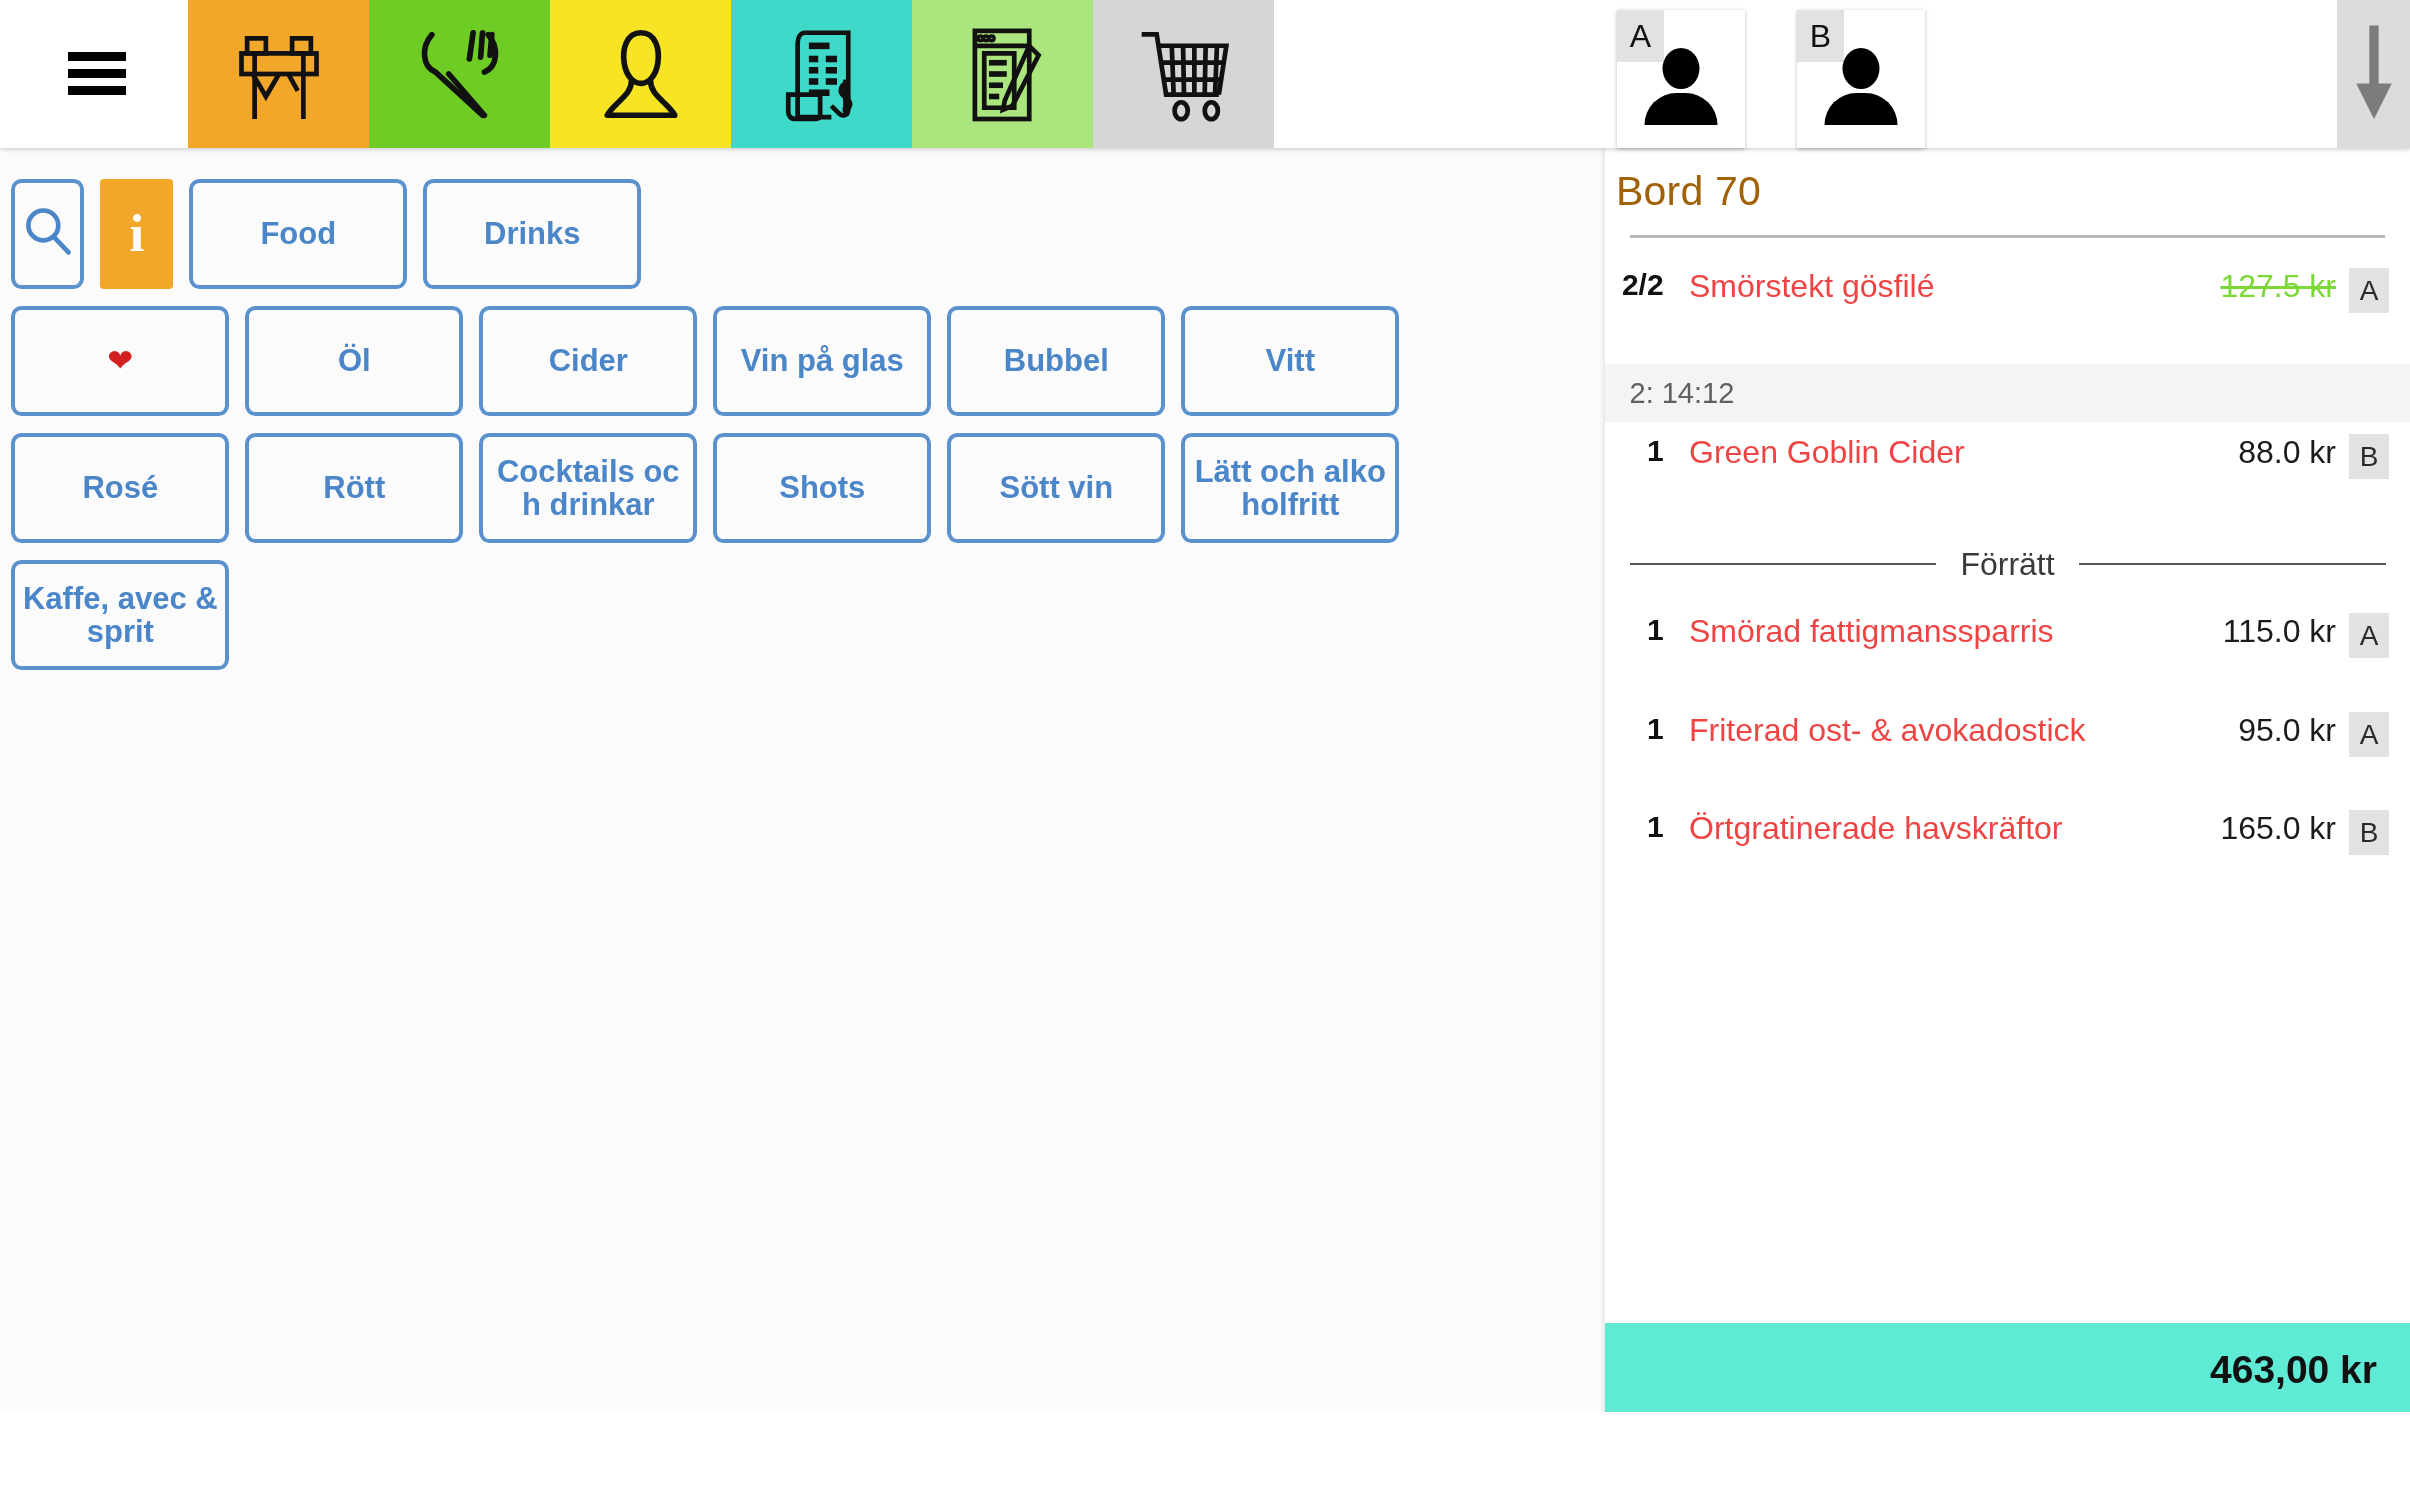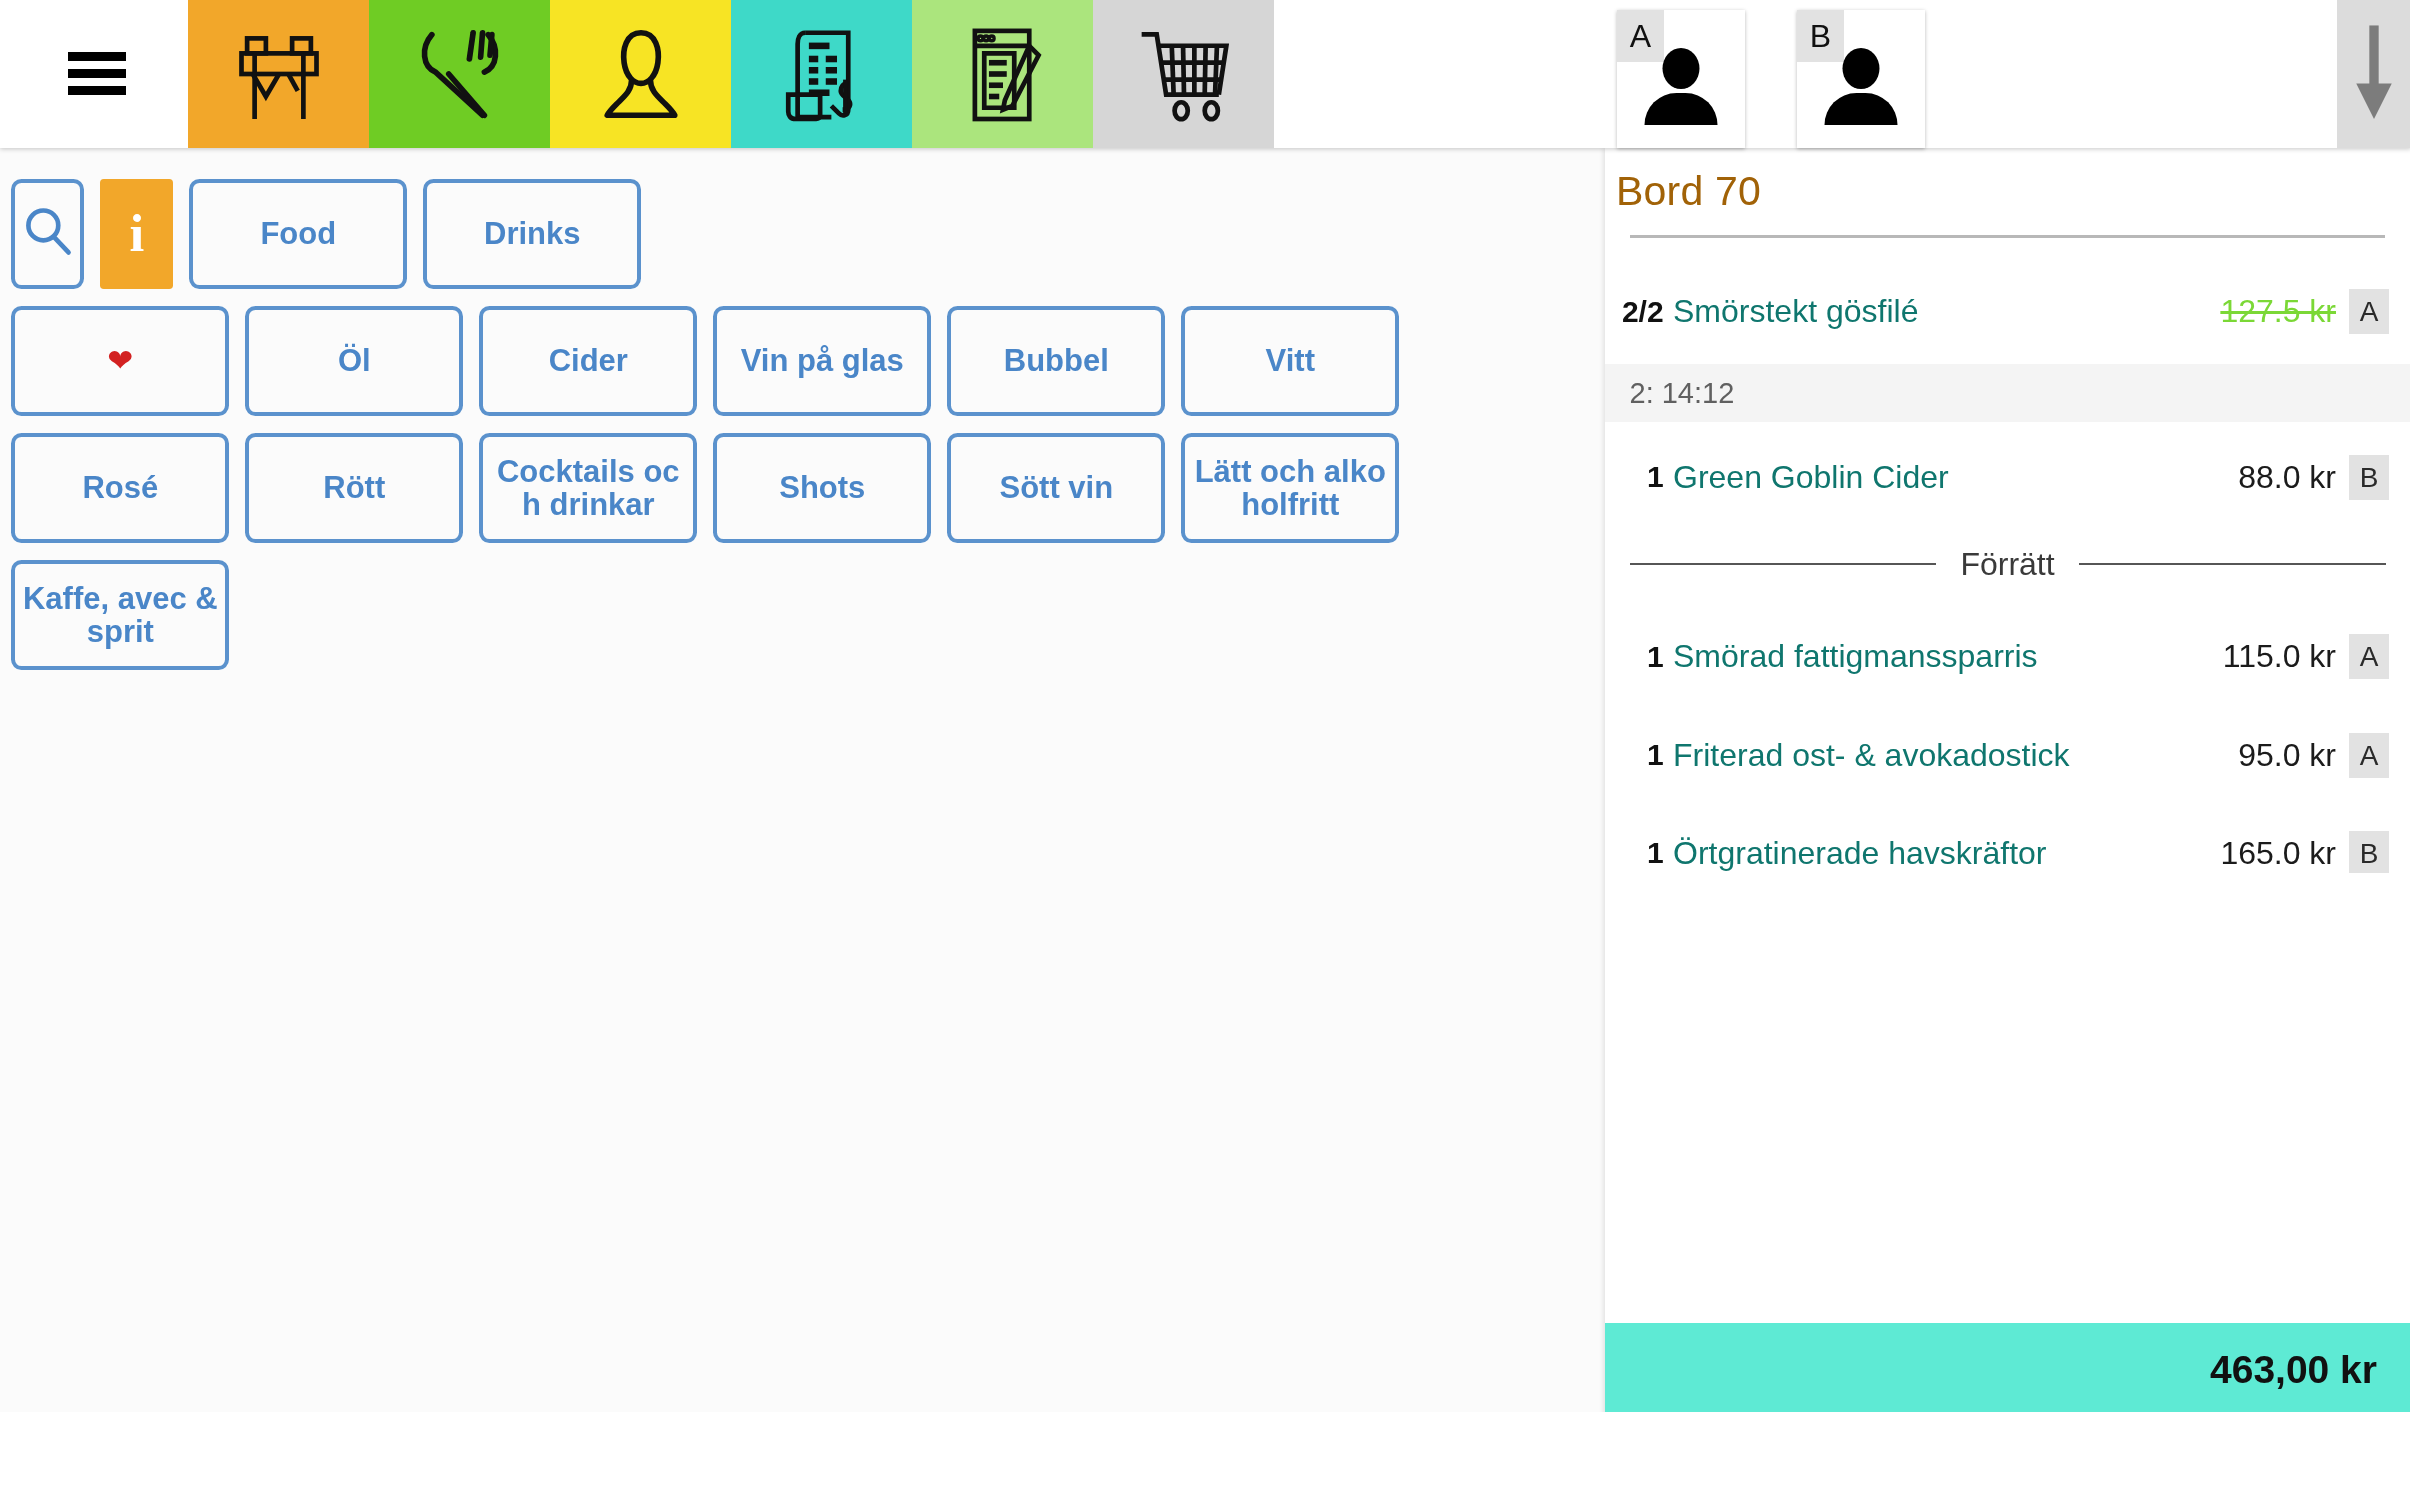--- a/index.html
+++ b/index.html
@@ -109,30 +109,30 @@
     position: absolute; left: 24.5px; top: 87px; width: 755px; height: 2.8px;
     background: #b8b8b8;
   }
 
   .order-list {
     position: absolute; left: 0; top: 94px; width: 805px; height: 631px;
     overflow: hidden;
   }
   .order-row {
     position: relative; width: 805px; height: 87px;
-    display: flex; align-items: center;
+    display: flex; align-items: flex-start;
     cursor: pointer;
   }
   .row-qty {
     width: 68px; flex: 0 0 auto; text-align: right; padding-right: 9.4px;
     font-size: 30px; font-weight: bold; color: #111;
   }
   .row-name {
-    flex: 1 1 auto; font-size: 32px; color: #0f766e;
-    white-space: nowrap; overflow: hidden;
+    flex: 1 1 auto; font-size: 32px; color: #ef4444;
+    white-space: nowrap; overflow: hidden; margin-left: 16px;
   }
   .row-price {
     flex: 0 0 auto; font-size: 32px; color: #1b1b1b; padding-right: 13px;
     white-space: nowrap;
   }
   .row-price.struck { color: #7bd836; text-decoration: line-through; }
   .row-tag {
     flex: 0 0 auto; width: 40px; height: 45px; margin-right: 21px;
     background: #e2e2e2; color: #2a2a2a;
     font-size: 28px; line-height: 45px; text-align: center;

